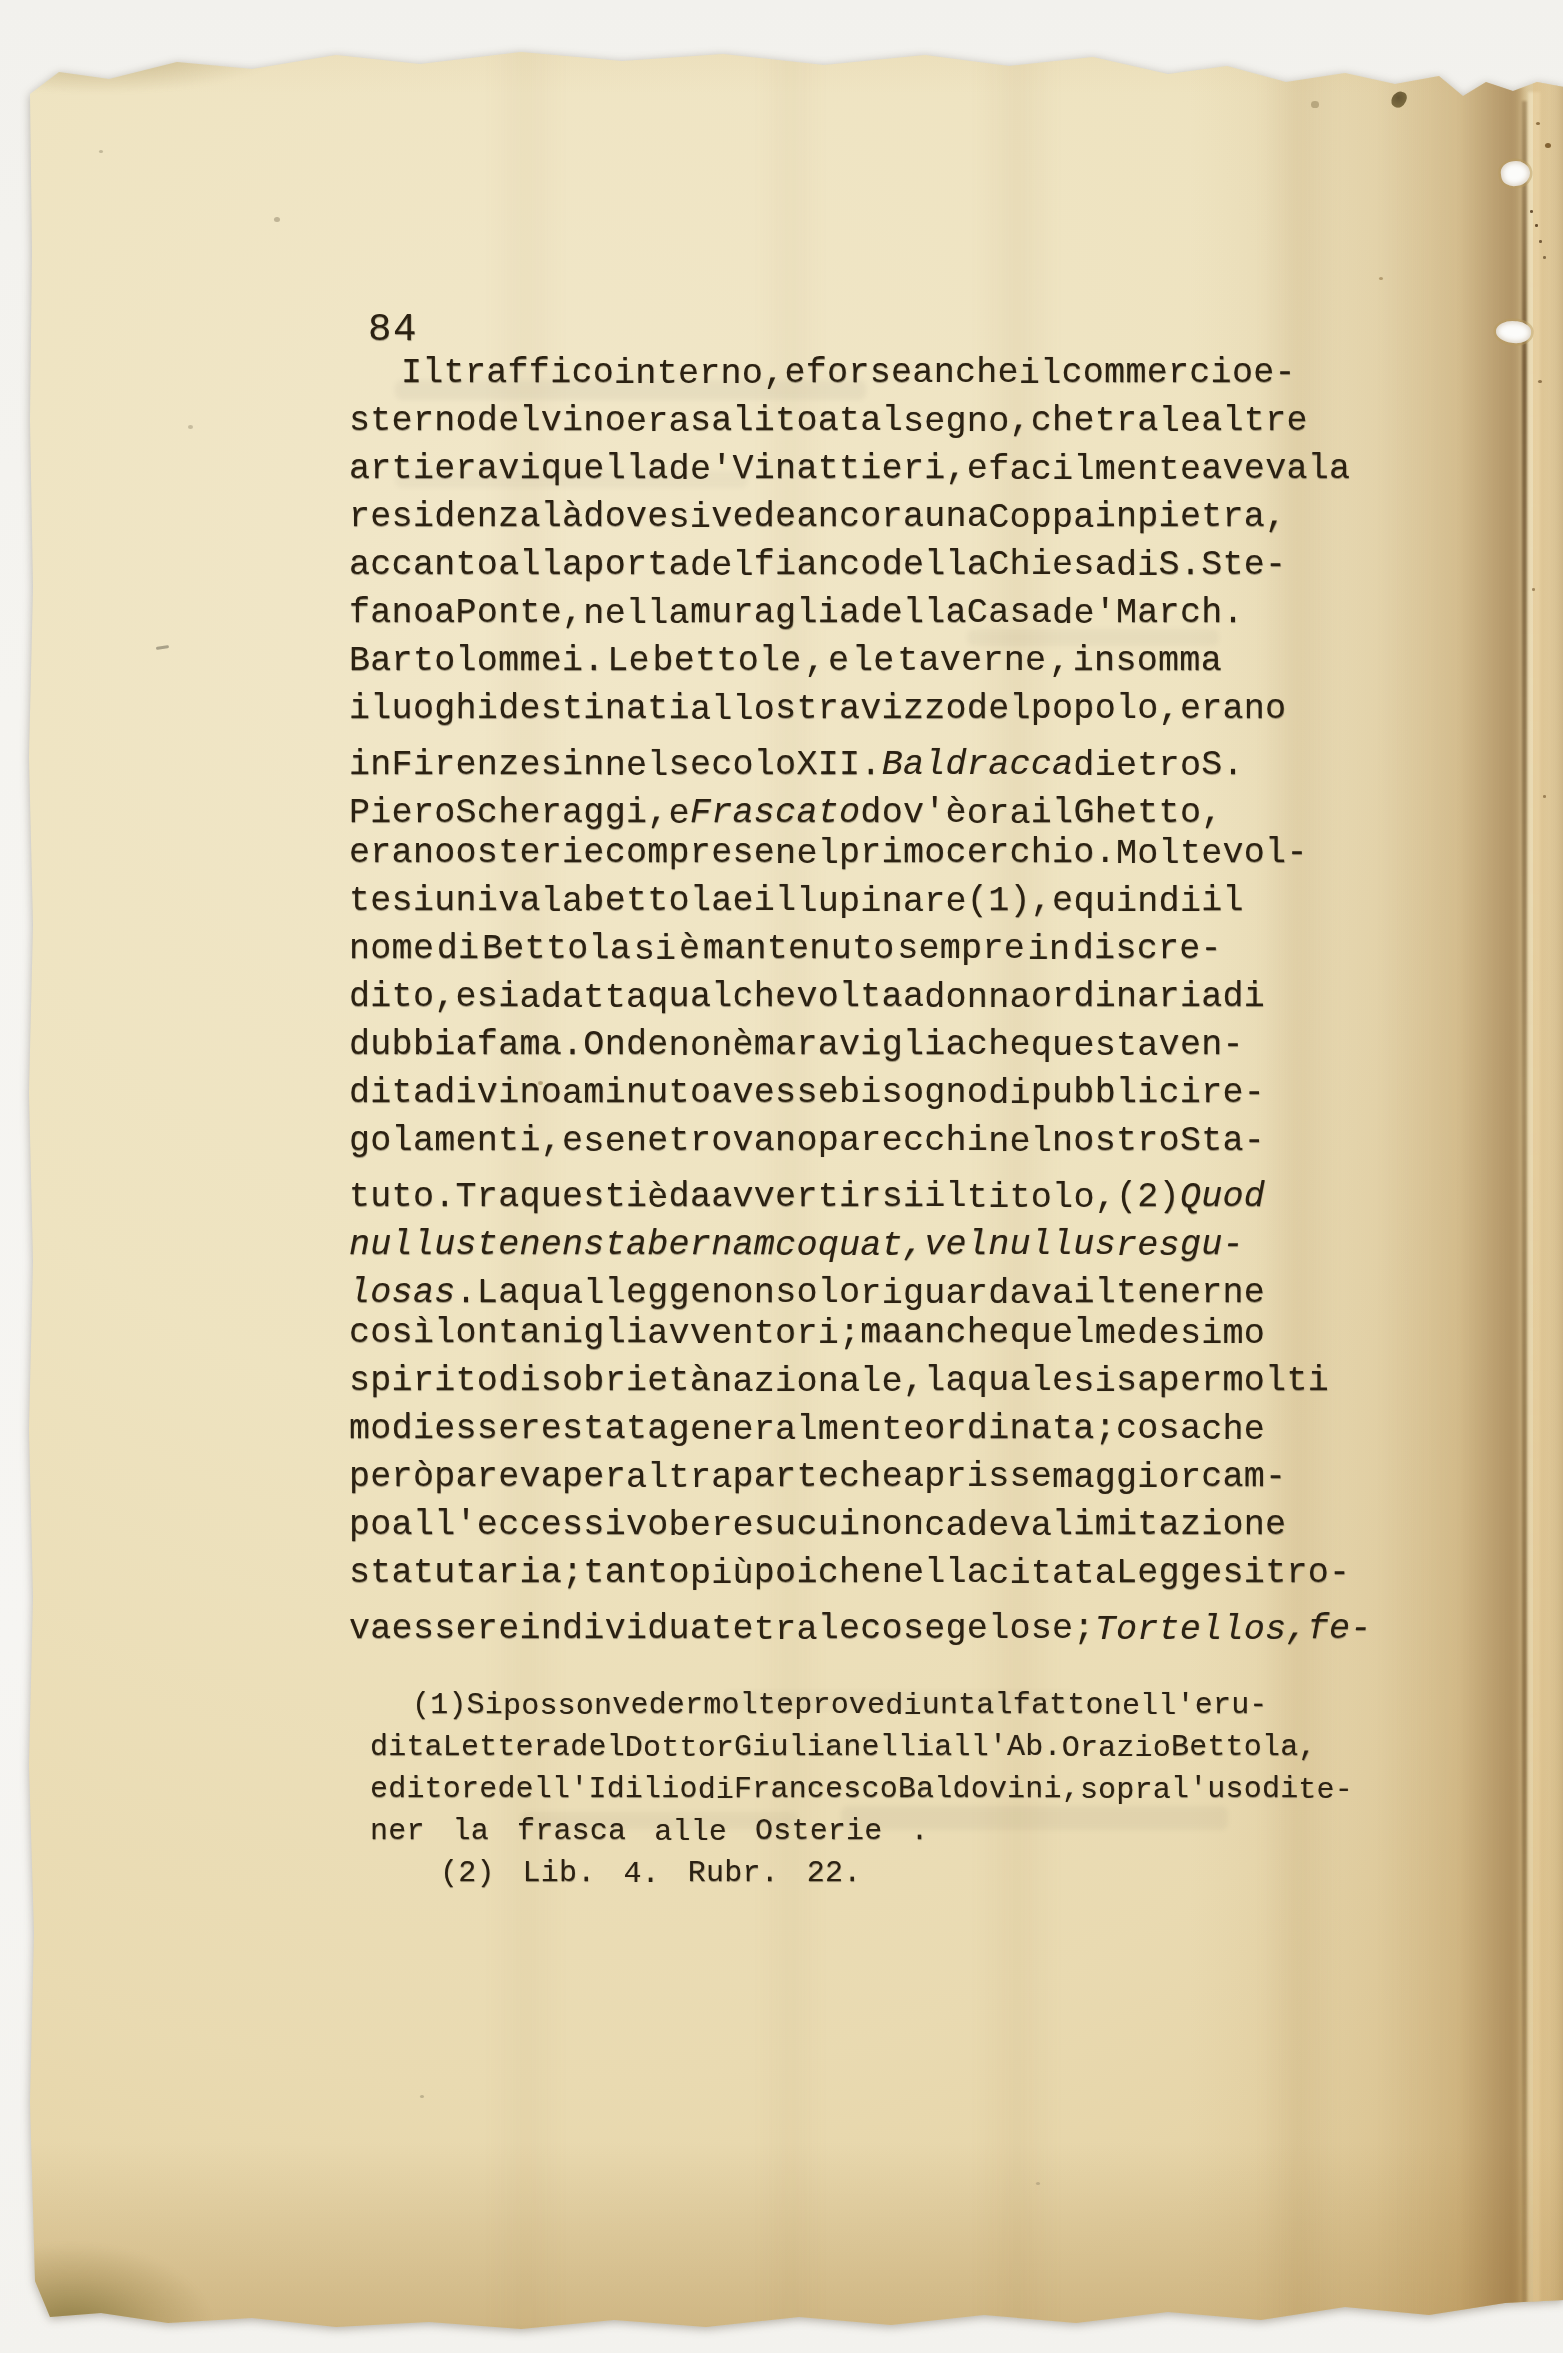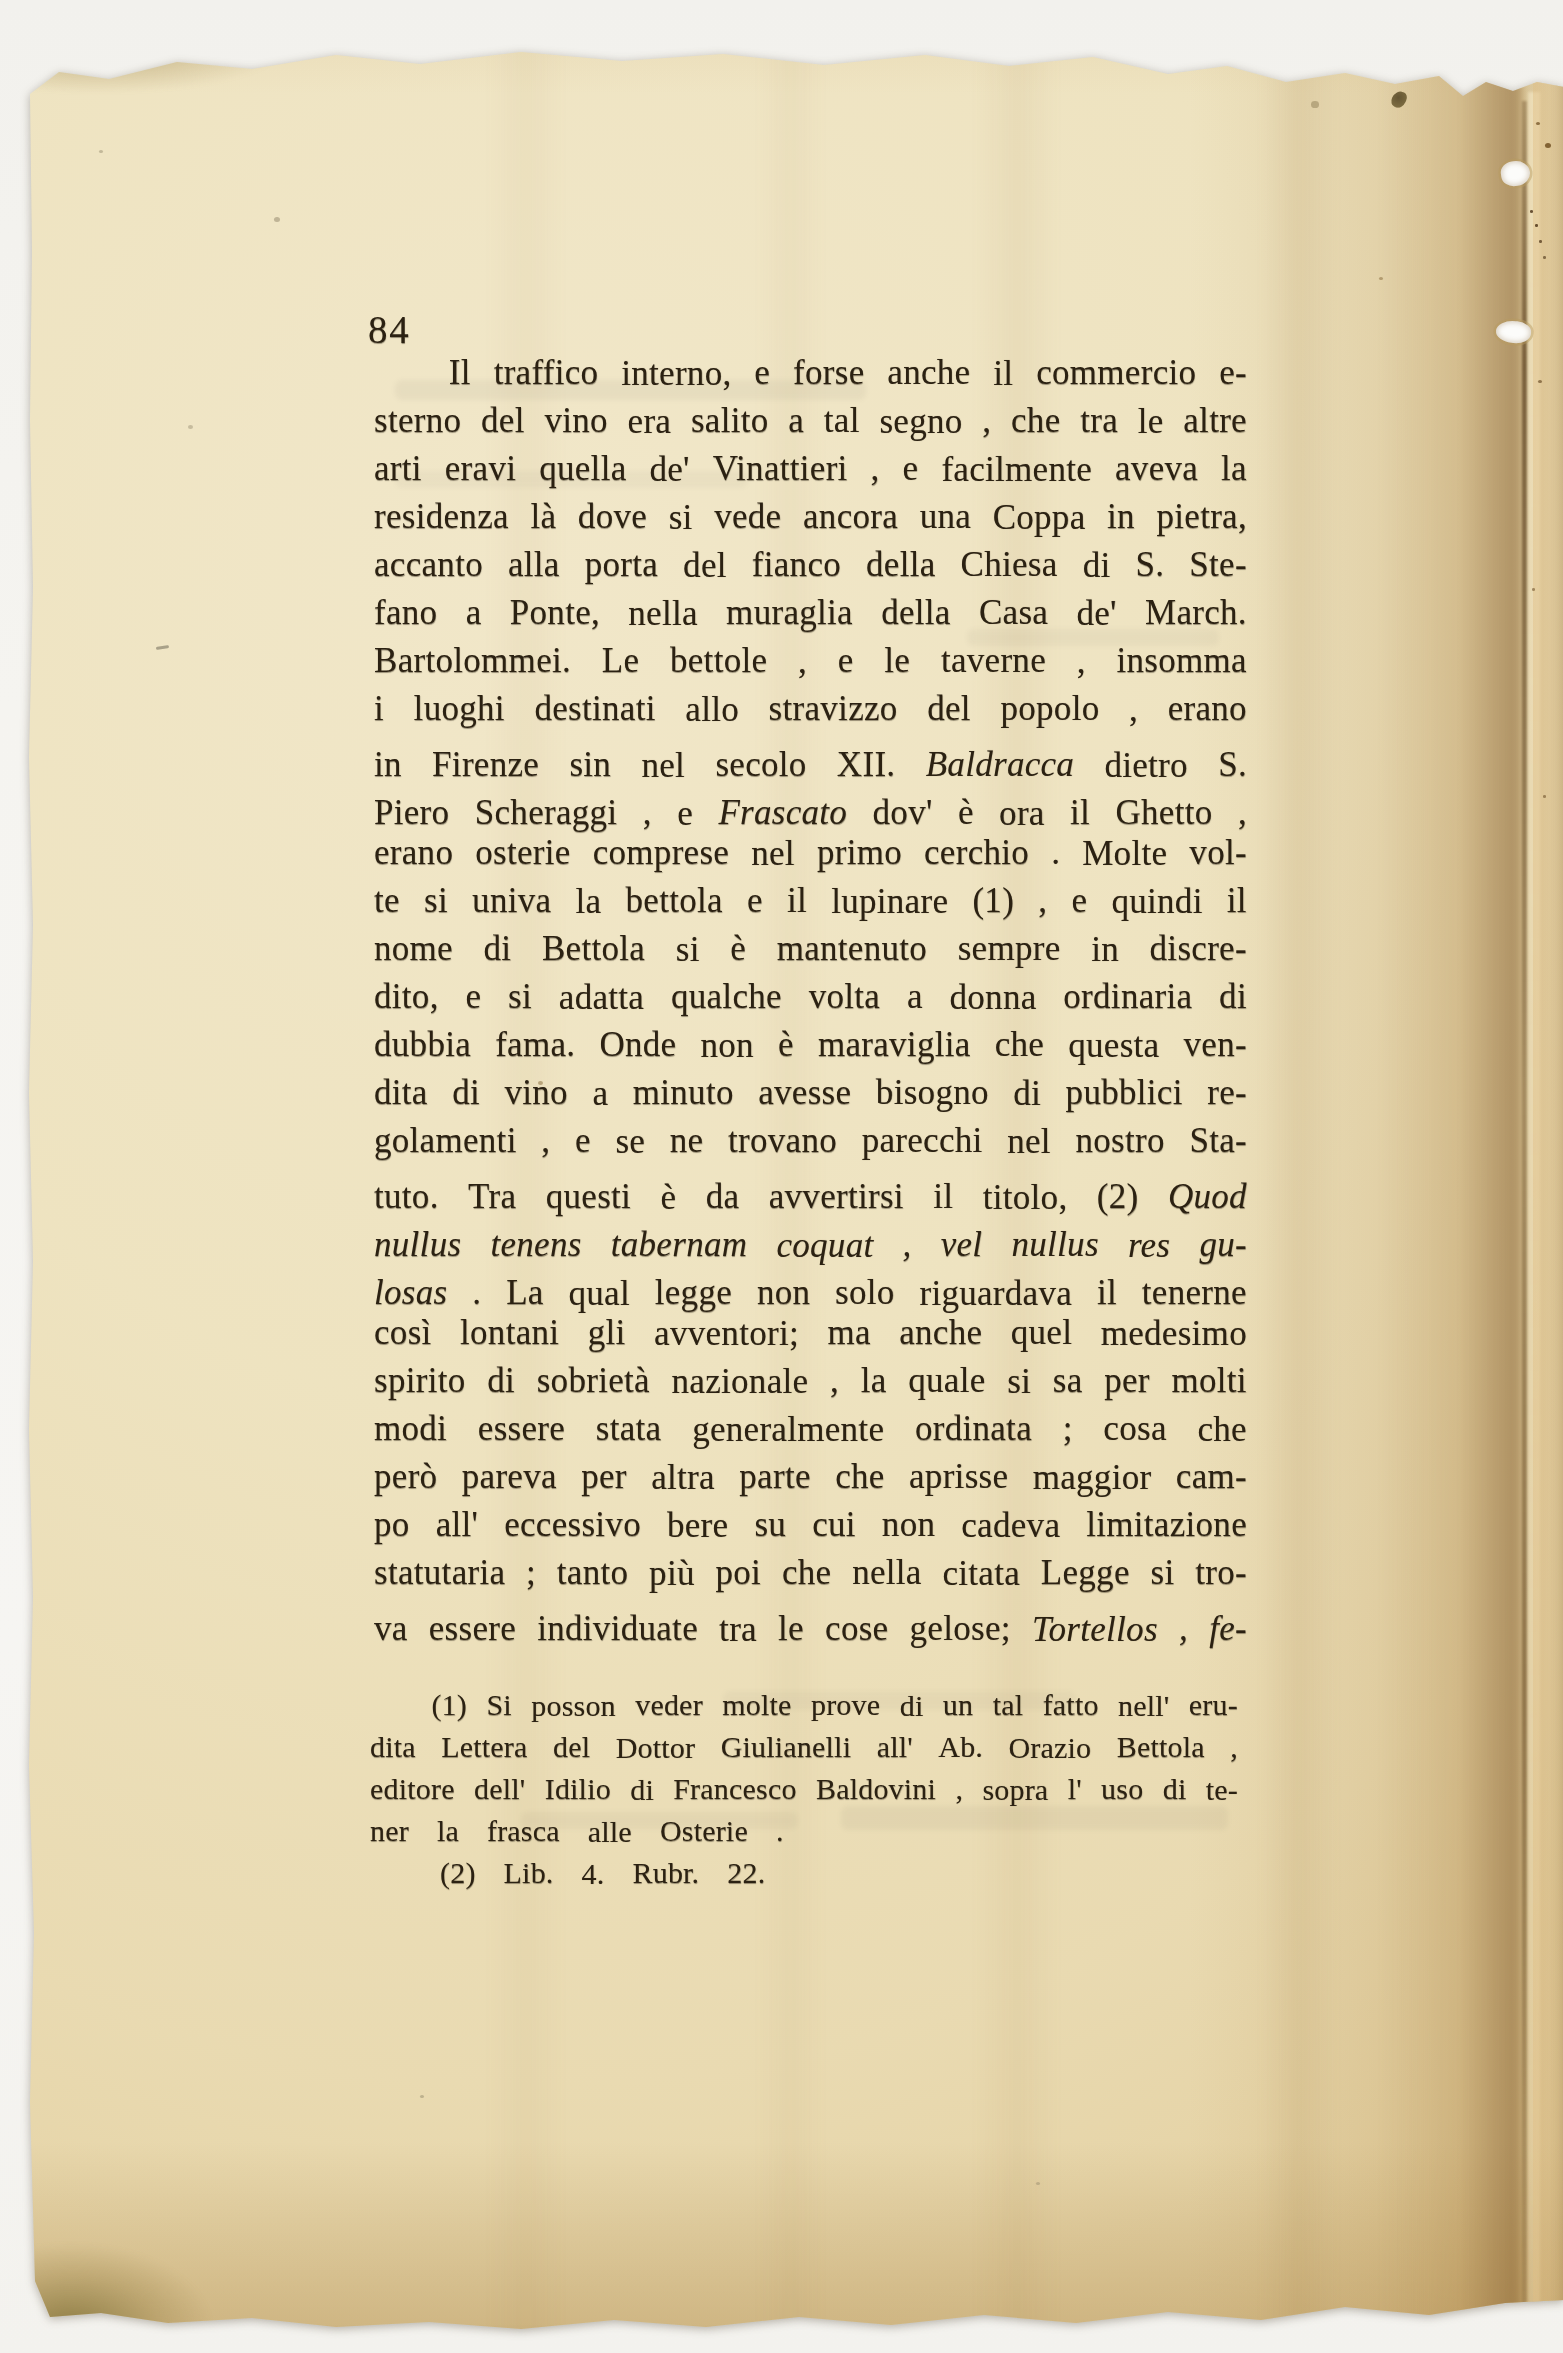--- a/index.html
+++ b/index.html
@@ -1,19 +1,19 @@
 <!DOCTYPE html>
 <html style="font-size:13.5px"><head>
 <meta charset="utf-8">
 <style>
   html,body{margin:0;padding:0;background:#e8e6e1;}
   .scan{
     position:relative;width:1564px;height:2354px;overflow:hidden;
     background:linear-gradient(180deg,#f2f1ed 0%,#f5f4f0 30%,#f6f5f2 70%,#f3f2ee 100%);
-    font-family:Liberation Serif, serif;
+    font-family:Liberation Mono, monospace;
   }
   .paper-wrap{position:absolute;inset:0;filter:drop-shadow(0 2.5px 5px rgba(60,50,30,.35));}
   .paper{
     position:absolute;inset:0;
     clip-path:polygon(30px 94px,59px 72px,109px 79px,177px 62px,252px 69px,336px 55px,420px 64px,521px 52px,622px 61px,723px 54px,824px 65px,925px 55px,1009px 66px,1093px 57px,1168px 74px,1227px 66px,1286px 82px,1345px 73px,1395px 84px,1439px 76px,1463px 96px,1486px 82px,1513px 91px,1537px 82px,1564px 87px,1564px 2300px,1505px 2303px,1429px 2315px,1345px 2307px,1261px 2320px,1168px 2312px,1076px 2323px,984px 2315px,891px 2325px,799px 2317px,706px 2327px,614px 2320px,521px 2329px,429px 2322px,336px 2327px,252px 2318px,168px 2323px,101px 2313px,50px 2317px,35px 2281px,30px 2102px,34px 1933px,29px 1765px,33px 1597px,29px 1429px,33px 1261px,29px 1093px,33px 925px,29px 757px,33px 588px,30px 420px,32px 252px);
     background:
       linear-gradient(180deg,rgba(190,150,90,.14) 0%,rgba(190,150,90,0) 4%),
       linear-gradient(180deg,rgba(170,135,75,0) 91%,rgba(166,128,66,.38) 99.4%),
       linear-gradient(90deg,rgba(0,0,0,0) 76%,rgba(176,136,72,.28) 96%,rgba(150,110,50,.18) 100%),
       radial-gradient(130% 95% at 34% 24%,#f1e7c9 0%,#eee3c0 38%,#e9dab1 68%,#e2cd9c 92%,#dcc28c 100%);
@@ -43,21 +43,21 @@
   .hole{position:absolute;background:#fcfcfa;box-shadow:0 0 0 2.5px rgba(185,155,95,.45),0 0 5px 1.7px rgba(120,85,35,.25) inset;}
   .hole1{left:1501px;top:161px;width:29px;height:25px;border-radius:46% 54% 52% 48%;transform:rotate(-8deg);}
   .hole2{left:1496px;top:321px;width:35px;height:22px;border-radius:55% 45% 50% 50%;transform:rotate(6deg);}
   .squiggle{position:absolute;left:1392px;top:91px;width:13.5px;height:17px;
     border-radius:60% 40% 55% 45%;transform:rotate(24deg);
     background:radial-gradient(circle at 40% 40%,#4e4020,#6a5a30 70%,rgba(106,90,48,0));opacity:.85;}
   .speck{position:absolute;border-radius:50%;}
   .ghost{position:absolute;filter:blur(2.5px);background:#5d574a;border-radius:6.7px;}
   .ink{color:#2b2112;text-shadow:0.3px 0.5px 0.8px rgba(43,33,18,.45);}
   .page-num{position:absolute;left:368px;top:308px;font-size:39px;line-height:44px;letter-spacing:1.7px;}
-  .main-block{position:absolute;left:374px;top:349px;width:873px;}
+  .main-block{position:absolute;left:349px;top:349px;width:873px;}
   .foot-block{position:absolute;left:370px;top:1684px;width:868px;}
   .tl{display:flex;justify-content:space-between;align-items:baseline;white-space:pre;}
   .main-block .tl{height:48px;font-size:35px;line-height:48px;letter-spacing:0.3px;}
   .foot-block .tl{height:42px;font-size:30px;line-height:42px;letter-spacing:0.2px;}
   .tl.left{justify-content:flex-start;gap:28px;}
   .tl .sp{flex:0 0 auto;}
   .tl span.it{font-style:italic;margin-top:8px;}
   .tl span:nth-child(4n){transform:translateY(0.5px);}
   .tl span:nth-child(7n){transform:translateY(-0.5px);}
   .tl span:nth-child(9n){transform:translateY(0.3px);}

